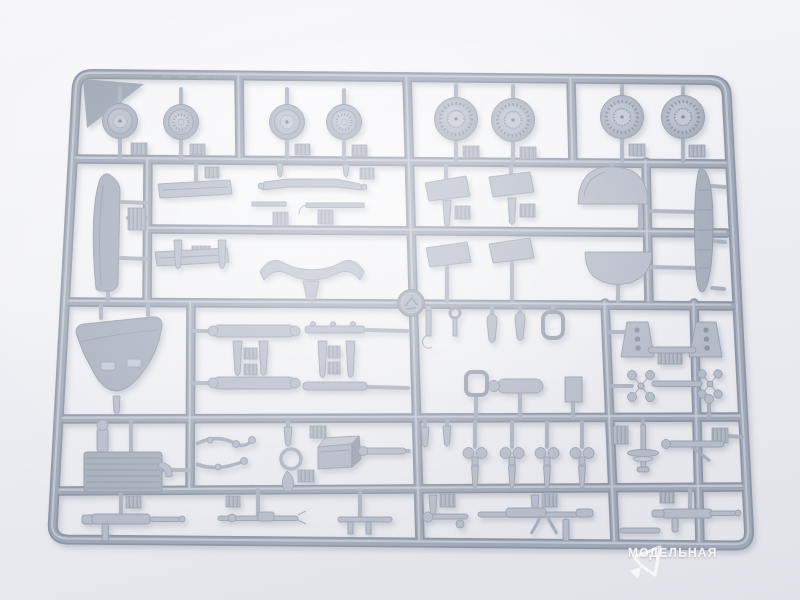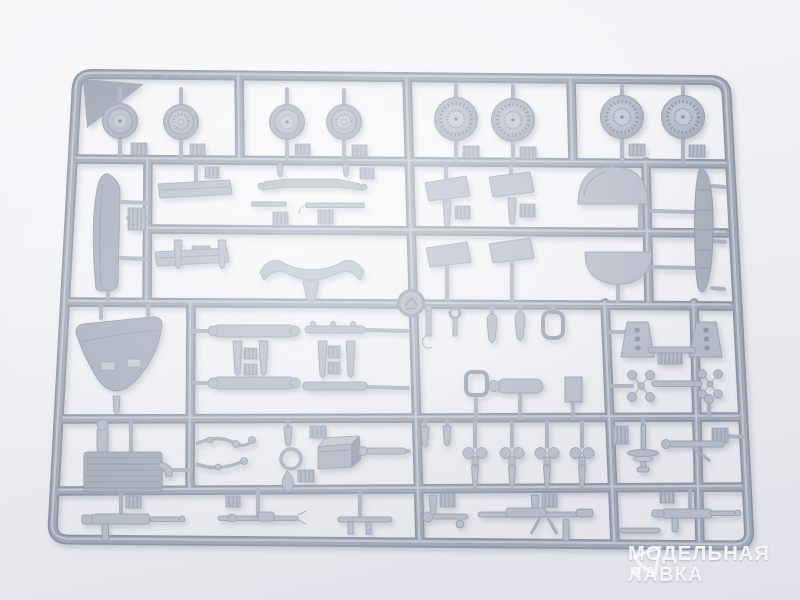--- a/index.html
+++ b/index.html
@@ -10,21 +10,21 @@
   .stage svg{position:absolute;inset:0;filter:blur(.35px) saturate(.96);}
   .p  {fill:#b5bbc8;stroke:#959eae;stroke-width:.9;}
   .pd {fill:#a6aebc;stroke:#8d96a6;stroke-width:.9;}
   .pl {fill:#c3c8d3;stroke:#9aa2b1;stroke-width:.8;}
   .ln {fill:none;stroke:#8d96a6;stroke-width:1.1;opacity:.75;}
   .watermark{position:absolute;left:628px;top:543px;width:172px;display:flex;align-items:flex-start;gap:6px;
     color:rgba(255,255,255,.82);pointer-events:none;}
   .wm-logo{width:36px;height:40px;flex:0 0 auto;opacity:.85;
     filter:drop-shadow(0 1px 1px rgba(122,129,148,.45));}
   .wm-text{display:flex;flex-direction:column;line-height:21px;font-weight:bold;
-    font-size:20px;letter-spacing:1.2px;
+    font-size:12px;letter-spacing:1.2px;
     text-shadow:0 1px 2px rgba(122,129,148,.5),0 0 1px rgba(255,255,255,.55);}
 </style>
 </head>
 <body>
 
 <div class="stage">
 <svg viewBox="0 0 800 600" width="800" height="600">
   <defs>
     <radialGradient id="wgrad" cx="46%" cy="44%" r="60%">
       <stop offset="0%" stop-color="#c9ced8"></stop>
@@ -512,16 +512,15 @@
   <rect width="800" height="600" fill="url(#haze2)"></rect>
 </svg>
 
 <div class="watermark">
   <svg class="wm-logo" viewBox="0 0 36 40">
     <path d="M6 14 L32 4 L27 32 L14 23 Z" fill="none" stroke="currentColor" stroke-width="3" stroke-linejoin="round"></path>
     <path d="M2 28 L13 24 L10 36 Z" fill="currentColor"></path>
   </svg>
   <div class="wm-text">
     <span>МОДЕЛЬНАЯ</span>
-    <span>ЛАВКА</span>
   </div>
 </div>
 </div>
 
 </body></html>

